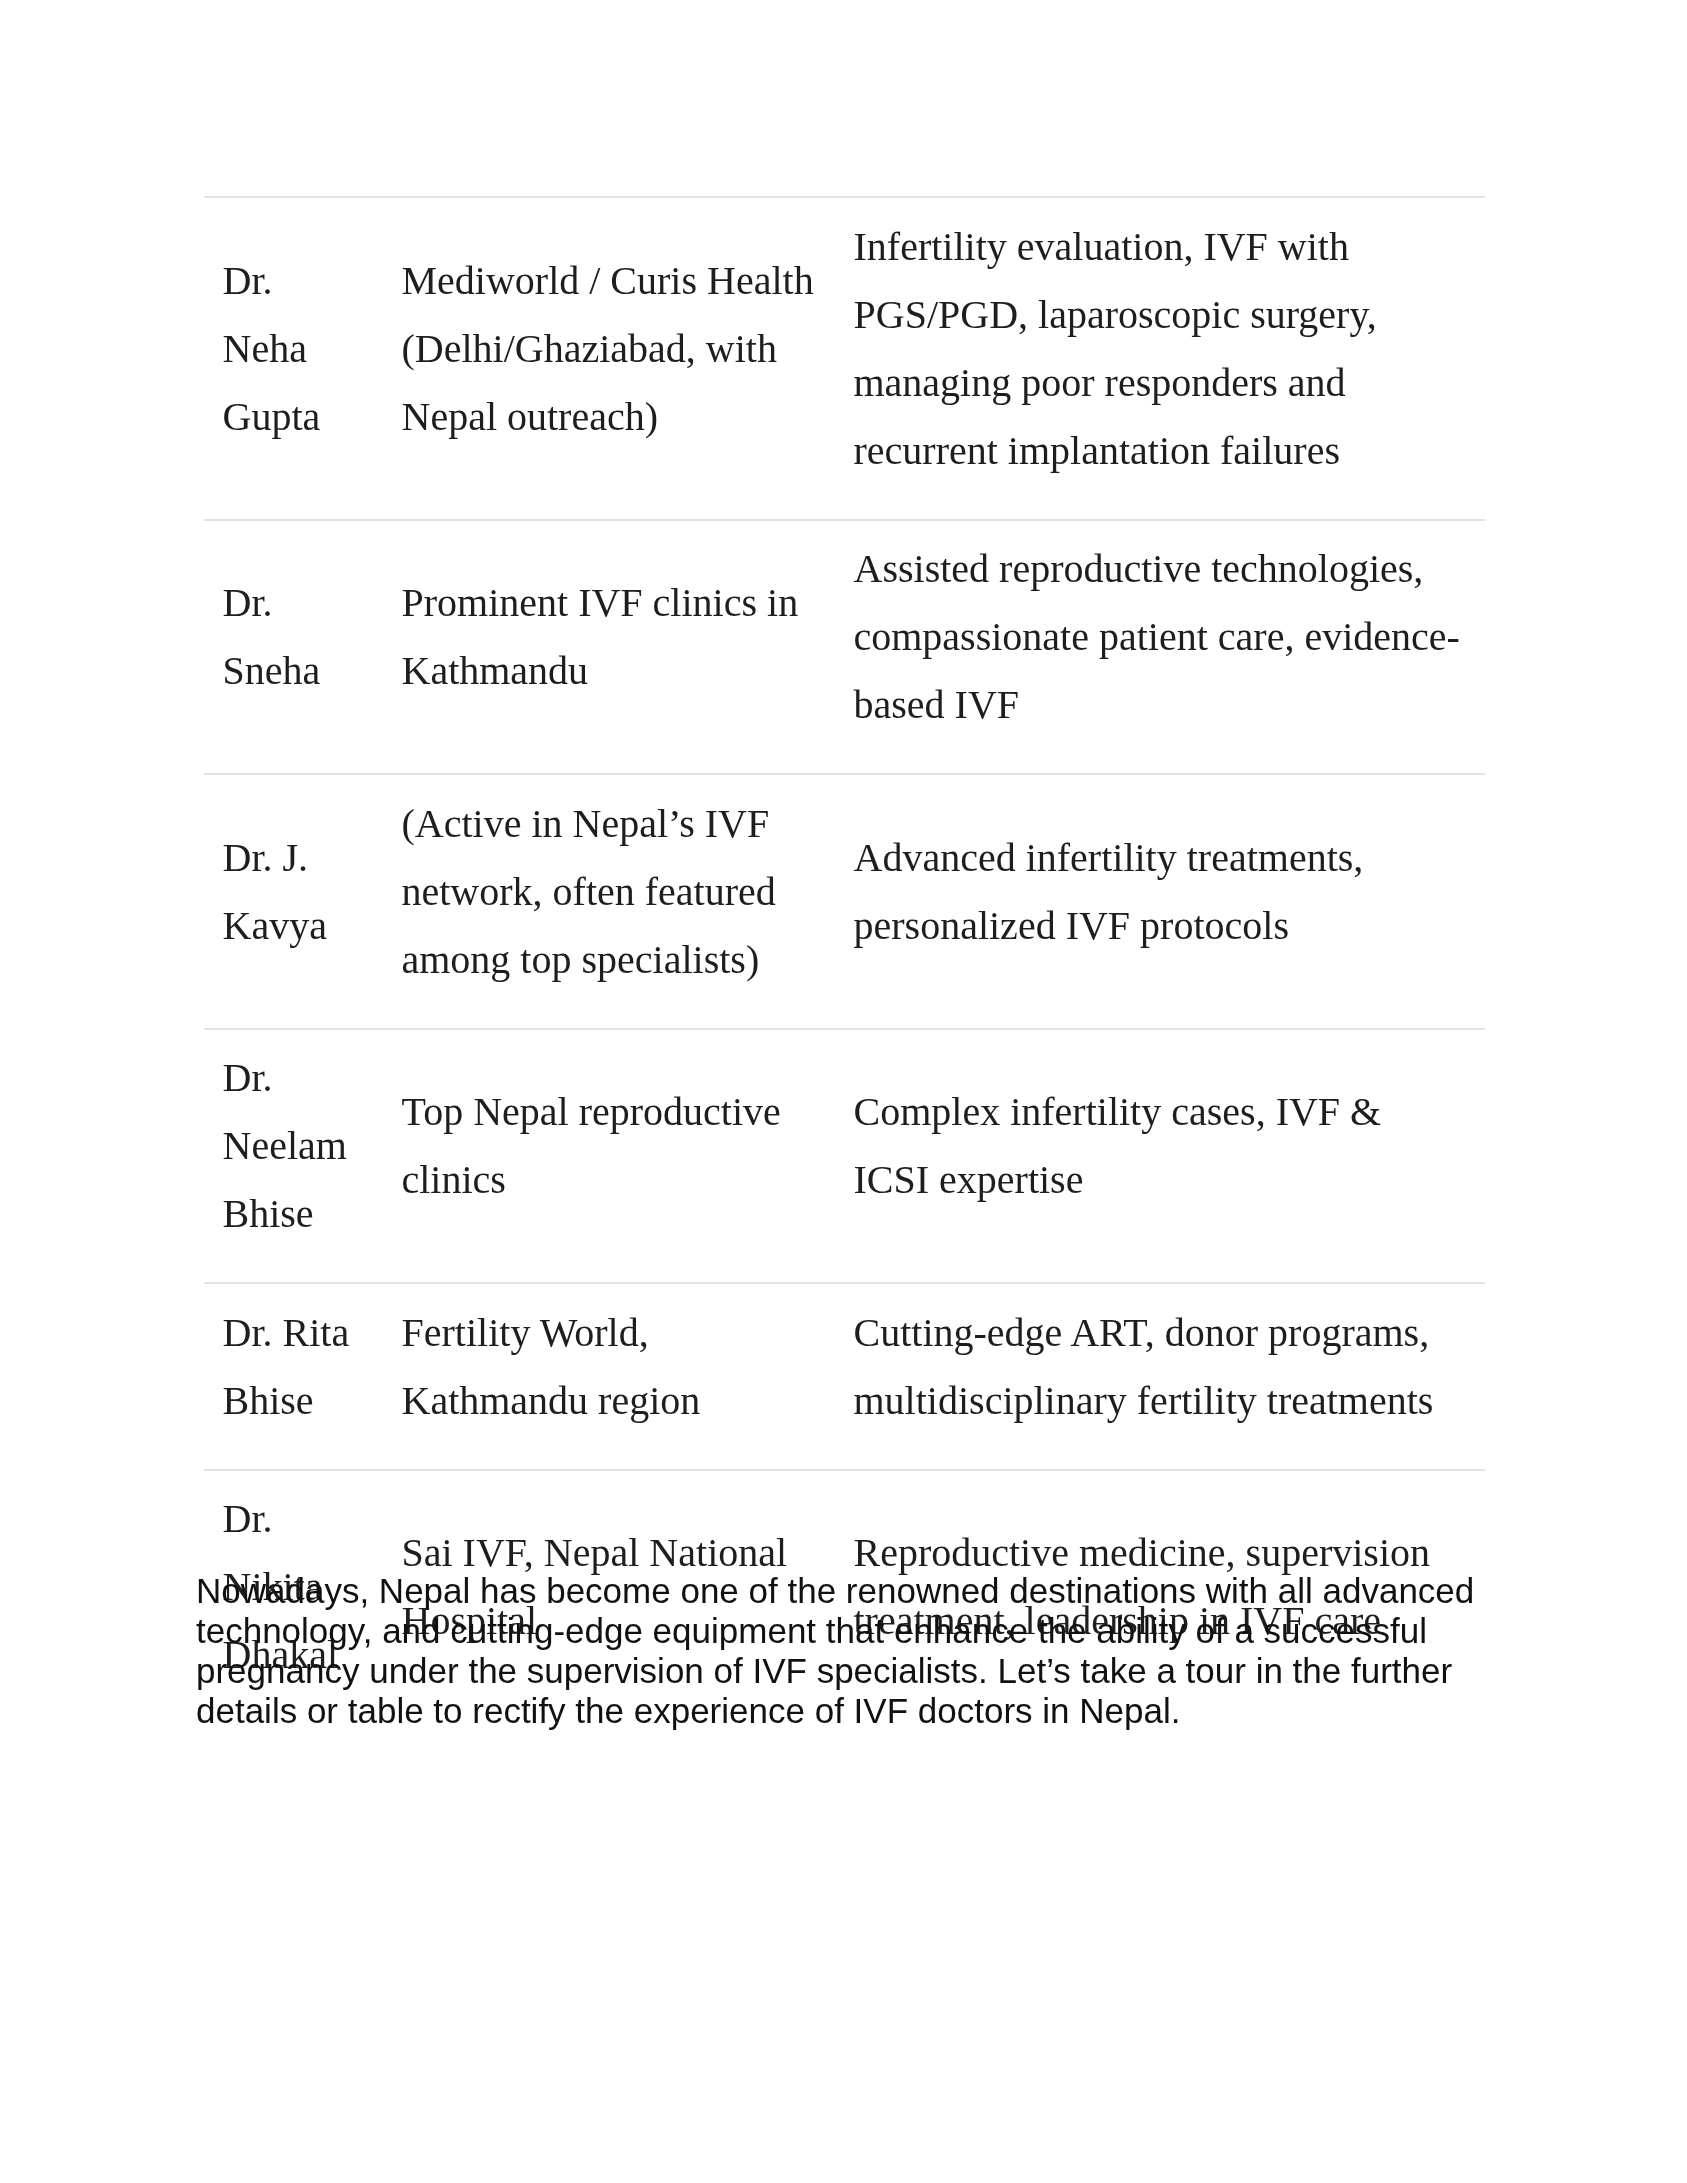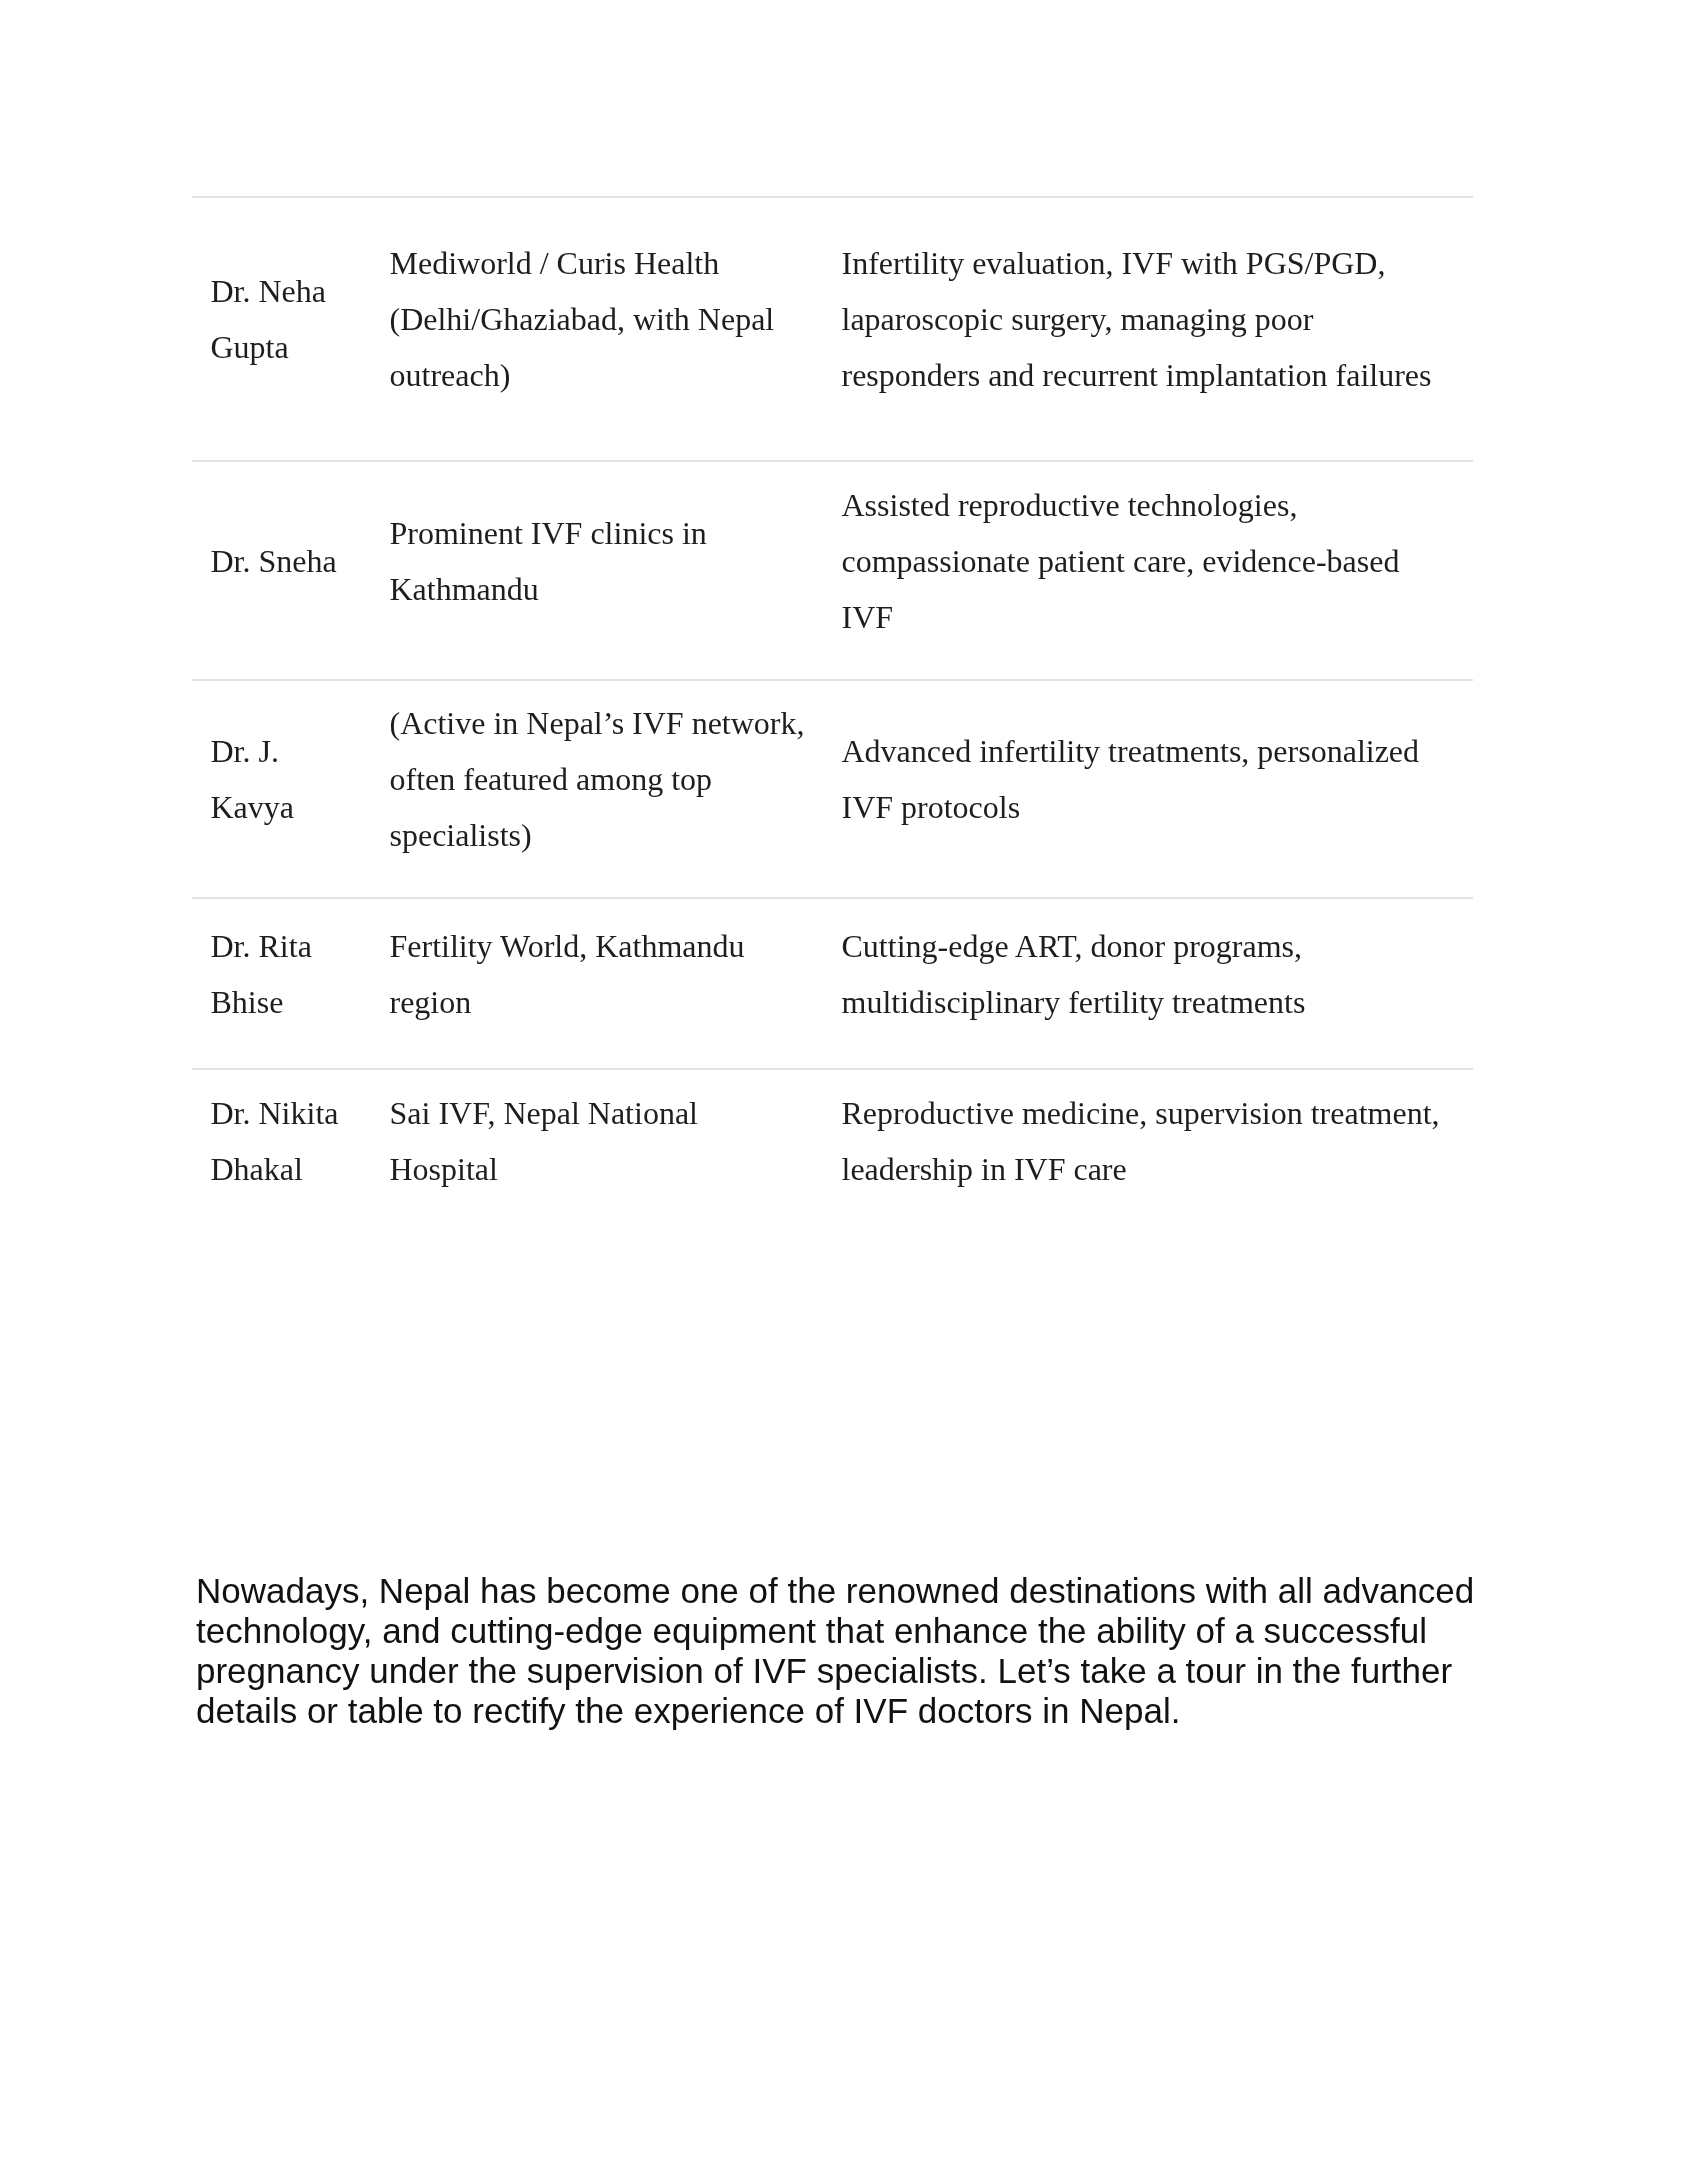--- a/index.html
+++ b/index.html
@@ -1,21 +1,21 @@
 <!DOCTYPE html>
 <html style="font-size:10.5px"><head>
 <meta charset="utf-8">
 <style>
   html, body { margin: 0; padding: 0; background: #ffffff; }
   body { width: 1687px; height: 2183px; position: relative; overflow: hidden; }
   .doc-table {
-    position: absolute; left: 192px; top: 196px; width: 1281px;
+    position: absolute; left: 204px; top: 196px; width: 1281px;
     border-collapse: collapse;
     font-family: "Liberation Serif", "DejaVu Serif", serif;
-    font-size: 32px; line-height: 56px; color: #1e1e1e;
+    font-size: 40px; line-height: 68px; color: #1e1e1e;
   }
   .doc-table tr { border-top: 2.6px solid #e3e3e3; }
   .doc-table td { vertical-align: middle; padding: 14.5px 18.5px 34px 18.5px; }
   .doc-table td.c-name { width: 142px; }
   .doc-table td.c-clinic { width: 415px; }
   .doc-table td.c-spec { }
   .row-0 { height: 264px; }
   .row-1 { height: 217px; margin-top: 38px; }
   .row-2 { height: 209px; }
   .row-3 { height: 216px; }
@@ -40,20 +40,25 @@
     <tr class="row-1">
       <td class="c-name">Dr. Sneha</td>
       <td class="c-clinic">Prominent IVF clinics in Kathmandu</td>
       <td class="c-spec">Assisted reproductive technologies, compassionate patient care, evidence-based IVF</td>
     </tr>
     <tr class="row-2">
       <td class="c-name">Dr. J. Kavya</td>
       <td class="c-clinic">(Active in Nepal’s IVF network, often featured among top specialists)</td>
       <td class="c-spec">Advanced infertility treatments, personalized IVF protocols</td>
     </tr>
+    <tr class="row-3">
+      <td class="c-name">Dr. Neelam Bhise</td>
+      <td class="c-clinic">Top Nepal reproductive clinics</td>
+      <td class="c-spec">Complex infertility cases, IVF &amp; ICSI expertise</td>
+    </tr>
     <tr class="row-4">
       <td class="c-name">Dr. Rita Bhise</td>
       <td class="c-clinic">Fertility World, Kathmandu region</td>
       <td class="c-spec">Cutting-edge ART, donor programs, multidisciplinary fertility treatments</td>
     </tr>
     <tr class="row-5">
       <td class="c-name">Dr. Nikita Dhakal</td>
       <td class="c-clinic">Sai IVF, Nepal National Hospital</td>
       <td class="c-spec">Reproductive medicine, supervision treatment, leadership in IVF care</td>
     </tr>

